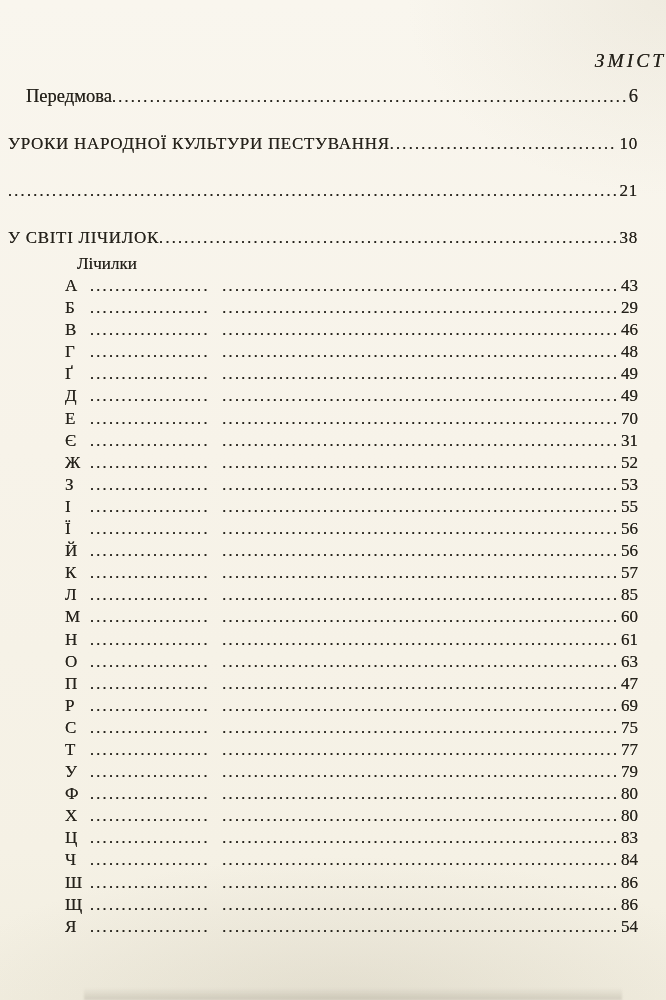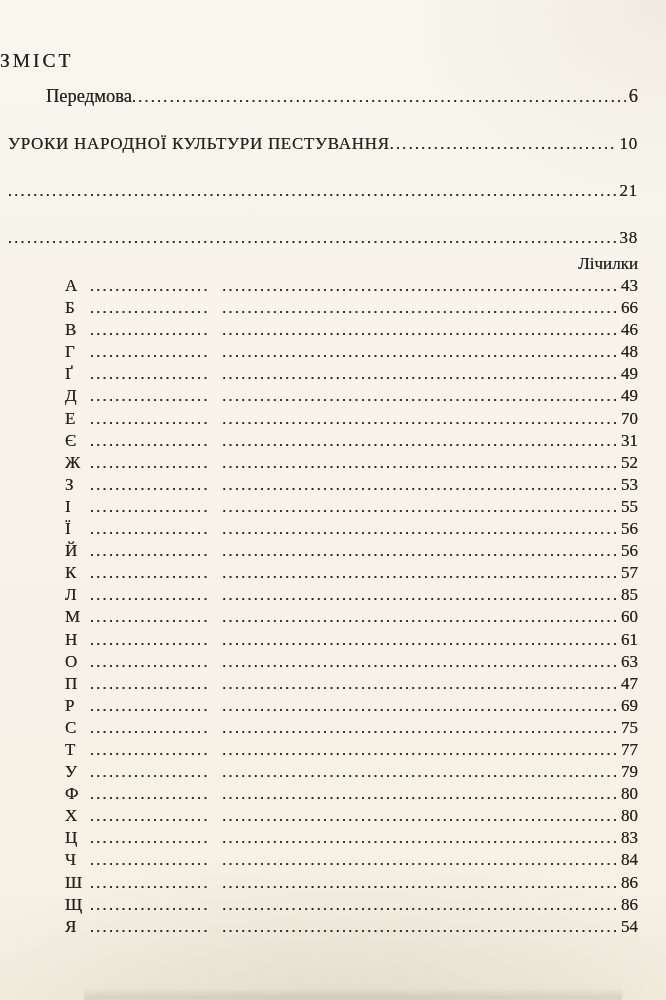--- a/index.html
+++ b/index.html
@@ -30,23 +30,24 @@
     height: 12px;
     background: linear-gradient(180deg, rgba(110,104,88,0) 0%, rgba(110,104,88,0.20) 100%);
     filter: blur(1px);
     pointer-events: none;
   }
   .title {
     margin: 50px 0 0 0;
     font-size: 19.5px;
     line-height: 22px;
     font-weight: normal;
-    text-align: left;
+    text-align: right;
     letter-spacing: 3px;
     text-shadow: 0 0 0.5px rgba(37,34,27,0.85);
+    font-style: italic;
   }
   .toc {
     position: absolute;
     left: 8px;
     right: 28px;
     top: 72px;
   }
   .row {
     display: flex;
     align-items: baseline;
@@ -60,36 +61,35 @@
     overflow: hidden;
     white-space: pre;
     letter-spacing: 2.3px;
     font-size: 16px;
   }
   .row .pagenum {
     text-align: right;
     padding-left: 3px;
   }
   .row--chapter-indent {
-    margin-left: 38px;
+    margin-left: 18px;
     margin-top: 13px;
     font-size: 18.5px;
     line-height: 23px;
     align-items: center;
   }
   .row--chapter {
     margin-top: 24px;
     line-height: 23px;
     letter-spacing: 0.7px;
   }
   .row--subheading {
-    margin-left: 55px;
+    margin-left: 69px;
     margin-top: 4px;
     line-height: 22px;
-    justify-content: flex-end;
   }
   .row--letter {
     margin-left: 57px;
   }
   .row--letter .label {
     min-width: 25px;
     display: inline-block;
   }
 </style>
 </head>
@@ -106,37 +106,38 @@
       <div class="row row--chapter">
     <span class="label">УРОКИ НАРОДНОЇ КУЛЬТУРИ ПЕСТУВАННЯ</span>
     <span class="dots">..........................................................................................................................................</span>
     <span class="pagenum">10</span>
   </div>
       <div class="row row--chapter">
     <span class="dots">..........................................................................................................................................</span>
     <span class="pagenum">21</span>
   </div>
       <div class="row row--chapter">
+    <span class="label">У СВІТІ ЛІЧИЛОК</span>
     <span class="dots">..........................................................................................................................................</span>
     <span class="pagenum">38</span>
   </div>
       <div class="row row--subheading">
     <span class="label">Лічилки</span>
     
     
   </div>
       <div class="row row--letter">
     <span class="label">А</span>
     <span class="dots">...................  .......................................................................................................................</span>
     <span class="pagenum">43</span>
   </div>
       <div class="row row--letter">
     <span class="label">Б</span>
     <span class="dots">...................  .......................................................................................................................</span>
-    <span class="pagenum">66</span>
+    <span class="pagenum">29</span>
   </div>
       <div class="row row--letter">
     <span class="label">В</span>
     <span class="dots">...................  .......................................................................................................................</span>
     <span class="pagenum">46</span>
   </div>
       <div class="row row--letter">
     <span class="label">Г</span>
     <span class="dots">...................  .......................................................................................................................</span>
     <span class="pagenum">48</span>

